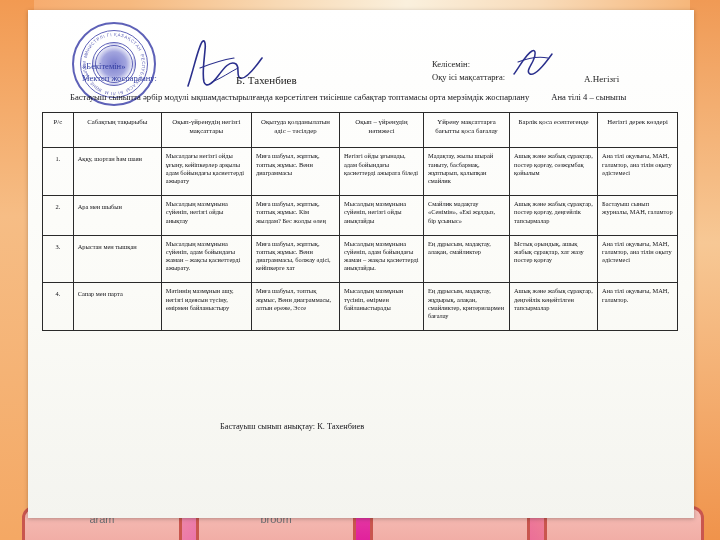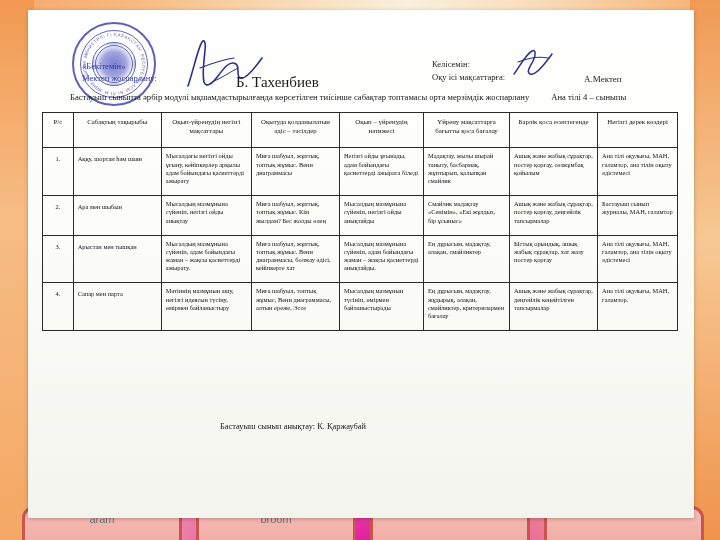--- a/index.html
+++ b/index.html
@@ -70,21 +70,21 @@
     position:absolute;inset:0;color:#3b3fa8;font-size:4.4px;letter-spacing:.2px;
     font-family:"Liberation Sans",sans-serif;
   }
   .seal-ring-text i{position:absolute;left:50%;top:50%;transform-origin:0 0;font-style:normal;white-space:nowrap;}
 
   .approve-block{position:absolute;left:54px;top:50px;color:#2f3aa0;font-size:8.5px;line-height:1.45;}
   .approve-block div{white-space:nowrap;}
   .sign-left{
     position:absolute;left:150px;top:28px;width:92px;height:52px;color:#2a2f8c;
   }
-  .sign-name-left{position:absolute;left:208px;top:64px;font-size:15px;color:#1b1b1b;white-space:nowrap;}
+  .sign-name-left{position:absolute;left:208px;top:64px;font-size:11px;color:#1b1b1b;white-space:nowrap;}
 
   .agree-block{position:absolute;left:404px;top:48px;font-size:8.5px;color:#1b1b1b;line-height:1.55;}
   .agree-block div{white-space:nowrap;}
   .sign-right{position:absolute;left:482px;top:38px;width:46px;height:30px;color:#2a2f8c;}
   .sign-name-right{position:absolute;left:556px;top:64px;font-size:9px;color:#1b1b1b;white-space:nowrap;}
 
   .doc-subtitle{
     position:absolute;left:42px;top:82px;right:14px;font-size:8.6px;color:#15151a;white-space:nowrap;
   }
   .doc-subtitle .sub-tail{margin-left:22px;}
@@ -210,21 +210,21 @@
 
       <div class="agree-block">
         <div>Келісемін:</div>
         <div>Оқу ісі мақсаттарға:</div>
       </div>
 
       <svg class="sign-right" viewBox="0 0 46 30" fill="none">
         <path d="M4 26 C10 18 16 6 22 3 C26 1 26 7 23 13 C20 19 16 24 20 26 C24 28 32 20 42 6" stroke="#2a2f8c" stroke-width="1.5" stroke-linecap="round"></path>
         <path d="M8 14 C18 10 28 8 38 10" stroke="#2a2f8c" stroke-width="1.1" stroke-linecap="round"></path>
       </svg>
-      <div class="sign-name-right">А.Мектеп</div>
+      <div class="sign-name-right">А.Негізгі</div>
 
       <div class="doc-subtitle">
         <span>Бастауыш сыныпта әрбір модулі ықшамдастырылғанда көрсетілген тиісінше сабақтар топтамасы орта мерзімдік жоспарлану</span><span class="sub-tail">Ана тілі 4 – сыныпы</span>
       </div>
     </div>
 
     <table class="plan">
       <colgroup>
         <col class="c-num">
             <col class="c-topic">
@@ -286,18 +286,18 @@
           <td>Мысалдың мазмұнын түсініп, өмірмен байланыстырады</td>
           <td>Ең дұрысым, мадақтау, жұдырық, алақан, смайликтер, критерилармен бағалау</td>
           <td>Ашық және жабық сұрақтар, деңгейлік кеңейтілген тапсырмалар</td>
           <td>Ана тілі оқулығы, МАН, галамтор.</td>
         </tr>
       </tbody>
     </table>
 
     <div class="footer-line">
       <span>Бастауыш сынып анықтау:</span>
-      <span>К. Қаржаубай</span>
+      <span>К. Тахенбиев</span>
     </div>
 
   </div>
  </div>
 </div>
 
 </body></html>

